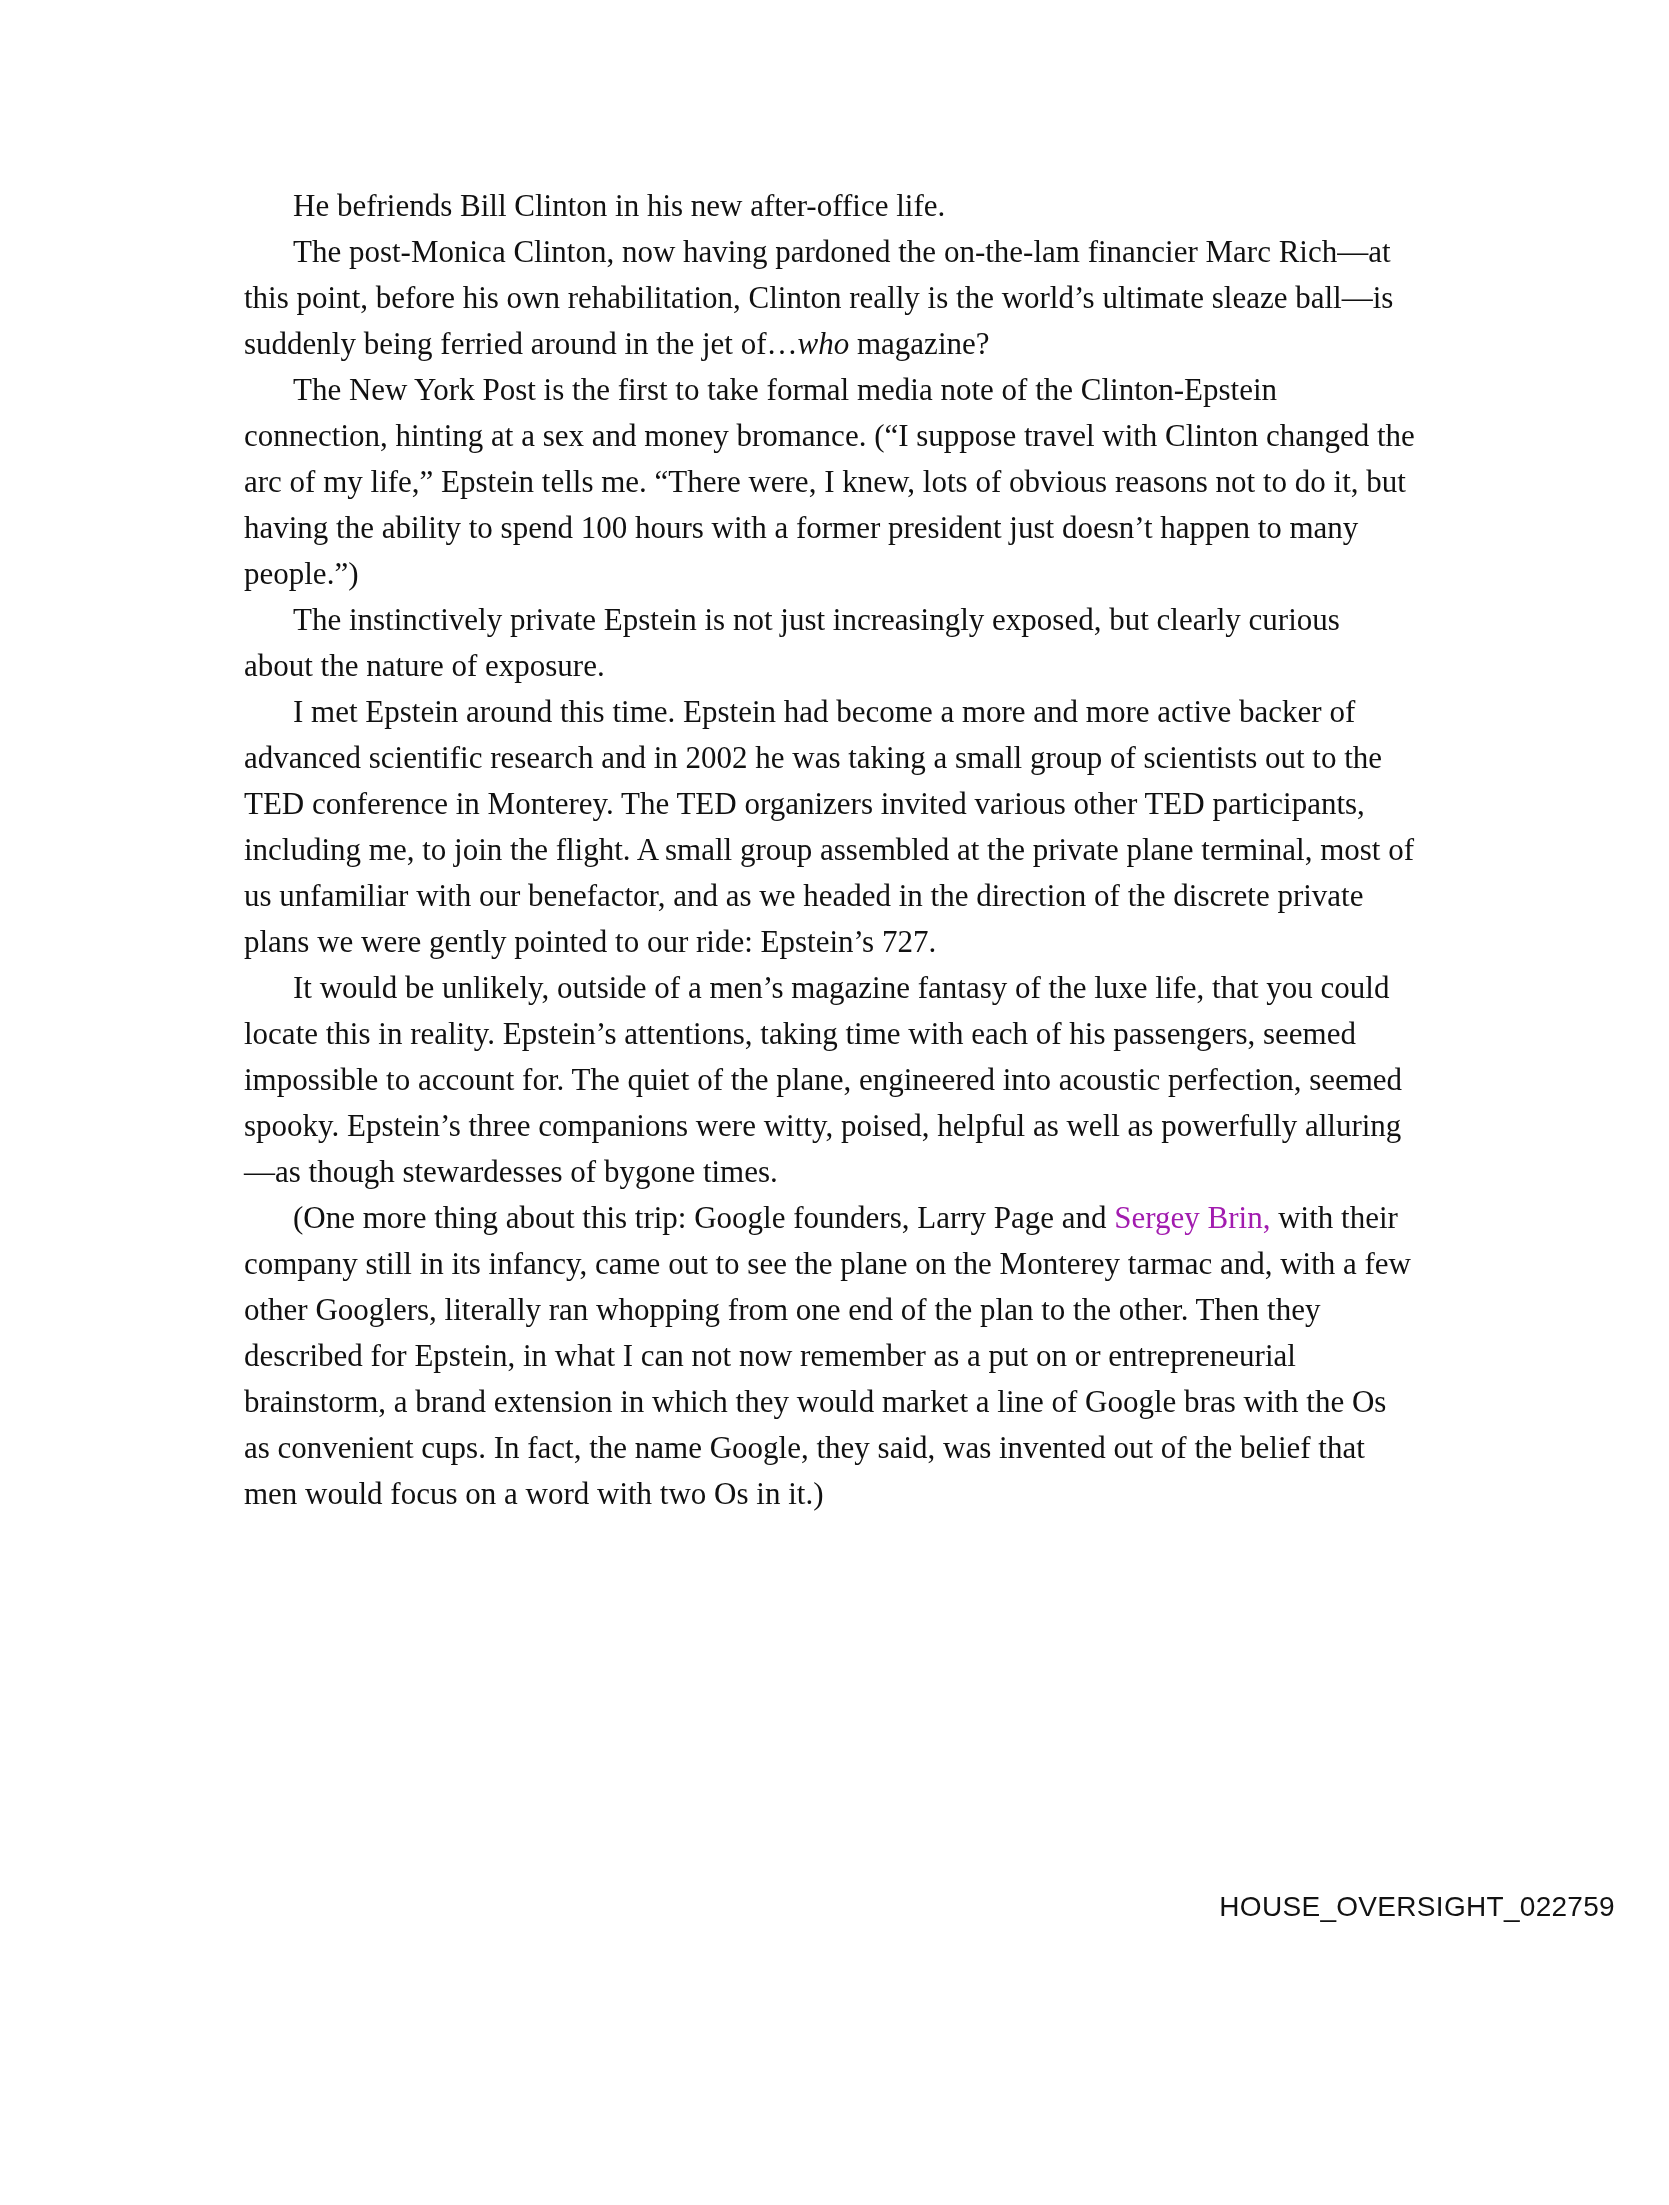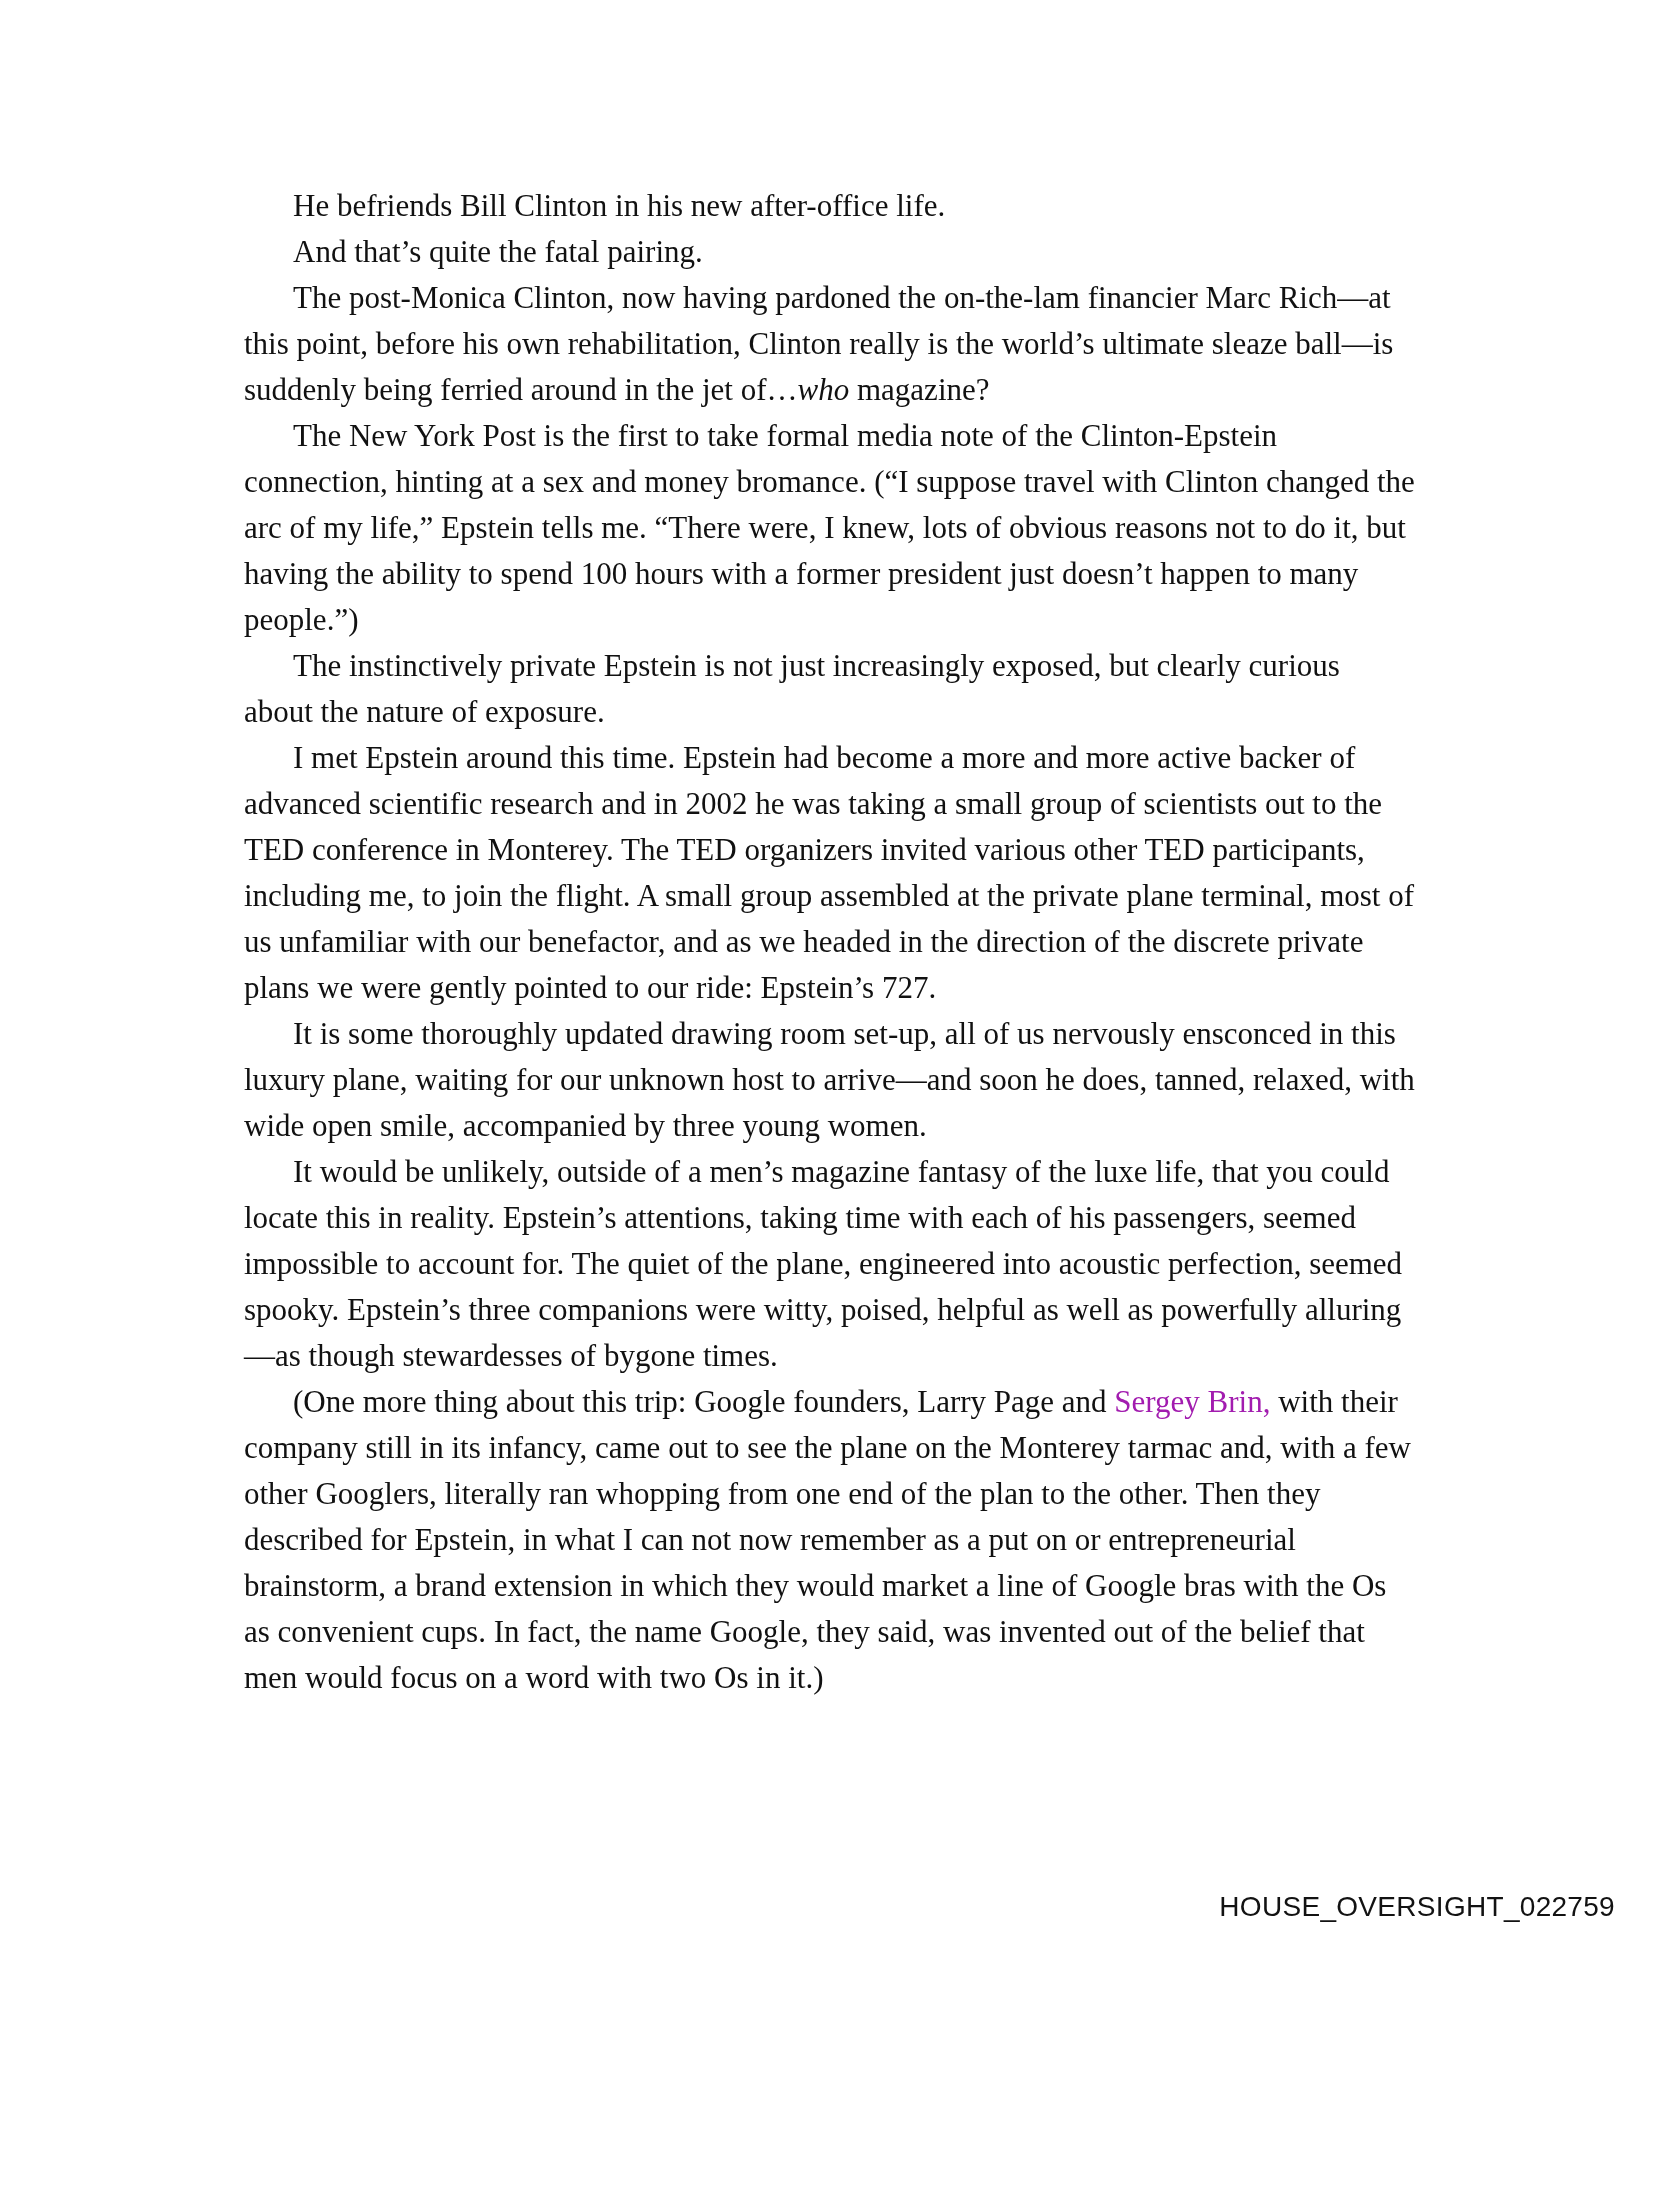--- a/index.html
+++ b/index.html
@@ -56,31 +56,29 @@
 </style>
 </head>
 <body>
 
 <div class="page">
 
   <div class="body-text">
 
     <p class="para">He befriends Bill Clinton in his new after-office life.</p>
 
-    <p class="para">And that’s quite the fatal pairing.</p>
 
     <p class="para"><span>The post-Monica Clinton, now having pardoned the on-the-lam financier Marc Rich—at this point, before his own rehabilitation, Clinton really is the world’s ultimate sleaze ball—is suddenly being ferried around in the jet of…</span><em>who</em><span> magazine?</span></p>
 
     <p class="para">The New York Post is the first to take formal media note of the Clinton-Epstein connection, hinting at a sex and money bromance. (“I suppose travel with Clinton changed the arc of my life,” Epstein tells me. “There were, I knew, lots of obvious reasons not to do it, but having the ability to spend 100 hours with a former president just doesn’t happen to many people.”)</p>
 
     <p class="para">The instinctively private Epstein is not just increasingly exposed, but clearly curious about the nature of exposure.</p>
 
     <p class="para">I met Epstein around this time. Epstein had become a more and more active backer of advanced scientific research and in 2002 he was taking a small group of scientists out to the TED conference in Monterey. The TED organizers invited various other TED participants, including me, to join the flight. A small group assembled at the private plane terminal, most of us unfamiliar with our benefactor, and as we headed in the direction of the discrete private plans we were gently pointed to our ride: Epstein’s 727.</p>
 
-    <p class="para">It is some thoroughly updated drawing room set-up, all of us nervously ensconced in this luxury plane, waiting for our unknown host to arrive—and soon he does, tanned, relaxed, with wide open smile, accompanied by three young women.</p>
 
     <p class="para">It would be unlikely, outside of a men’s magazine fantasy of the luxe life, that you could locate this in reality. Epstein’s attentions, taking time with each of his passengers, seemed impossible to account for. The quiet of the plane, engineered into acoustic perfection, seemed spooky. Epstein’s three companions were witty, poised, helpful as well as powerfully alluring—as though stewardesses of bygone times.</p>
 
     <p class="para"><span>(One more thing about this trip: Google founders, Larry Page and </span><span class="faded">Sergey Brin,</span><span> with their company still in its infancy, came out to see the plane on the Monterey tarmac and, with a few other Googlers, literally ran whopping from one end of the plan to the other. Then they described for Epstein, in what I can not now remember as a put on or entrepreneurial brainstorm, a brand extension in which they would market a line of Google bras with the Os as convenient cups. In fact, the name Google, they said, was invented out of the belief that men would focus on a word with two Os in it.)</span></p>
 
   </div>
 
   <div class="footer-stamp">HOUSE_OVERSIGHT_022759</div>
 
 </div>

